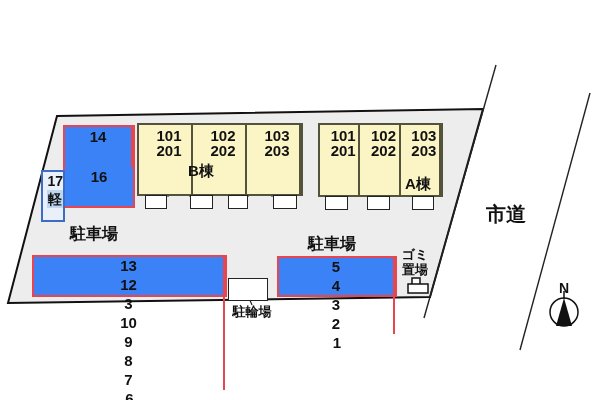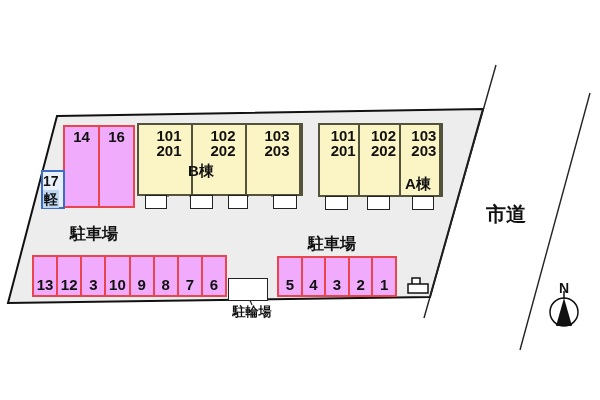--- a/index.html
+++ b/index.html
@@ -12,28 +12,28 @@
 
   
   .building{position:absolute;background:#fbf4c4;border:2px solid #53533c;box-sizing:border-box;display:flex;}
   .unit{flex:1;border-right:2px solid #53533c;text-align:center;padding-top:3px;font-size:15px;line-height:15px;}
   .unit:last-child{border-right:none;}
   .unit span{display:block;margin-left:8px;}
   .bldg-label{position:absolute;font-size:15px;text-align:center;width:44px;}
   .porch{position:absolute;background:#ffffff;border:1.5px solid #222;box-sizing:border-box;}
 
   
-  .stall-row{position:absolute;display:flex;background:#f0abfc;border:2px solid #e8454e;box-sizing:border-box;}
+  .stall-row{position:absolute;display:flex;background:#3b82f6;border:2px solid #e8454e;box-sizing:border-box;flex-direction:column;}
   .stall{flex:1;border-right:2px solid #e8454e;display:flex;justify-content:center;font-size:15px;}
   .stall:last-child{border-right:none;border-radius:7px;}
   .num-top .stall{align-items:flex-start;padding-top:1px;}
   .num-bottom .stall{align-items:flex-end;padding-bottom:2px;}
 
-  .kei{position:absolute;left:41px;top:170px;width:24px;height:39px;background:#e9f0fa;
-       border:2px solid #3c6cc3;box-sizing:border-box;text-align:left;font-size:14px;line-height:18px;}
+  .kei{position:absolute;left:41px;top:170px;width:24px;height:52px;background:#e9f0fa;
+       border:2px solid #3c6cc3;box-sizing:border-box;text-align:right;font-size:14px;line-height:18px;}
   .kei .tag{background:#bed8f2;display:inline-block;padding:0 1px;}
 
   .bike-box{position:absolute;left:228px;top:278px;width:40px;height:23px;background:#fff;
             border:1.5px solid #222;box-sizing:border-box;}
 </style>
 </head>
 <body>
 
 <div class="canvas">
 
@@ -167,18 +167,22 @@
         <span>1</span>
       </div>
   </div>
 
   <div class="bike-box"></div>
   <div class="lbl" style="left:220px;top:303px;width:64px;text-align:center;font-size:13px;">駐輪場</div>
 
   <div class="lbl" style="left:70px;top:224px;font-size:16px;">駐車場</div>
   <div class="lbl" style="left:308px;top:234px;font-size:16px;">駐車場</div>
 
+  <div class="lbl" style="left:396px;top:247px;width:38px;text-align:center;font-size:13px;line-height:15px;">
+    <span>ゴミ</span><br>
+    <span>置場</span>
+  </div>
 
   <div class="lbl" style="left:486px;top:201px;font-size:20px;">市道</div>
 
   <div class="lbl" style="left:554px;top:280px;width:20px;text-align:center;font-size:14px;">N</div>
 
 </div>
 
 </body></html>

